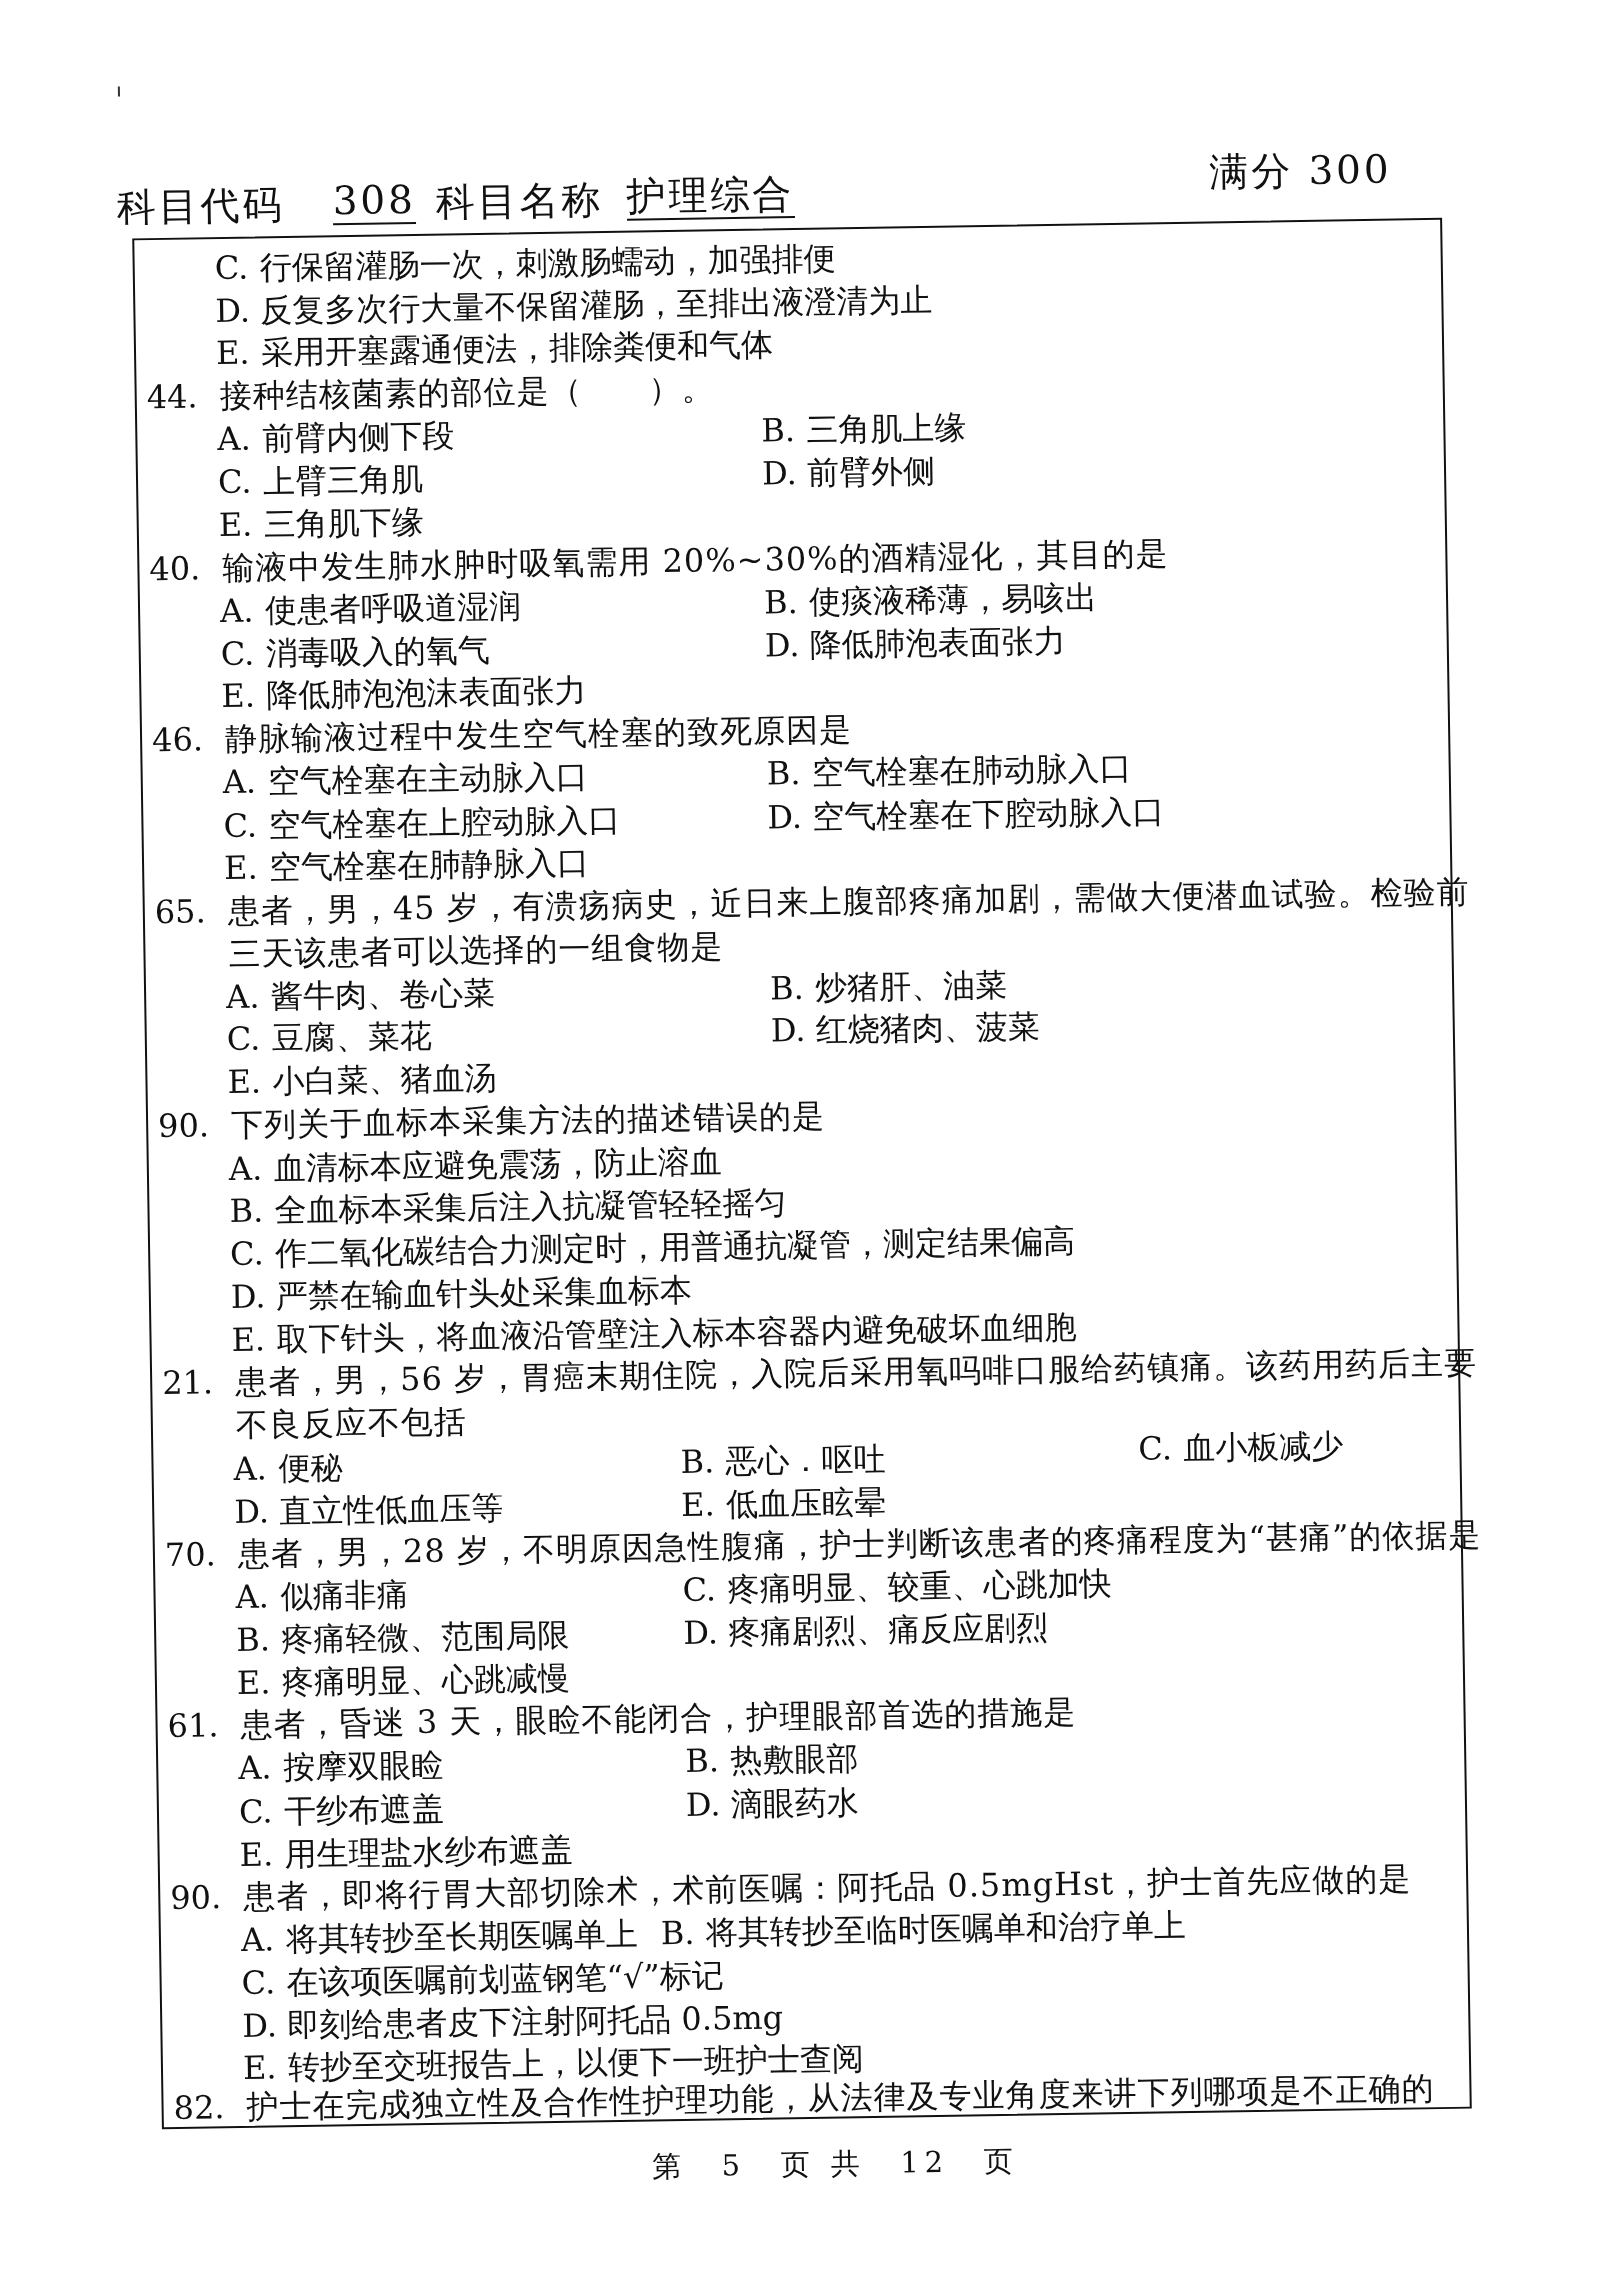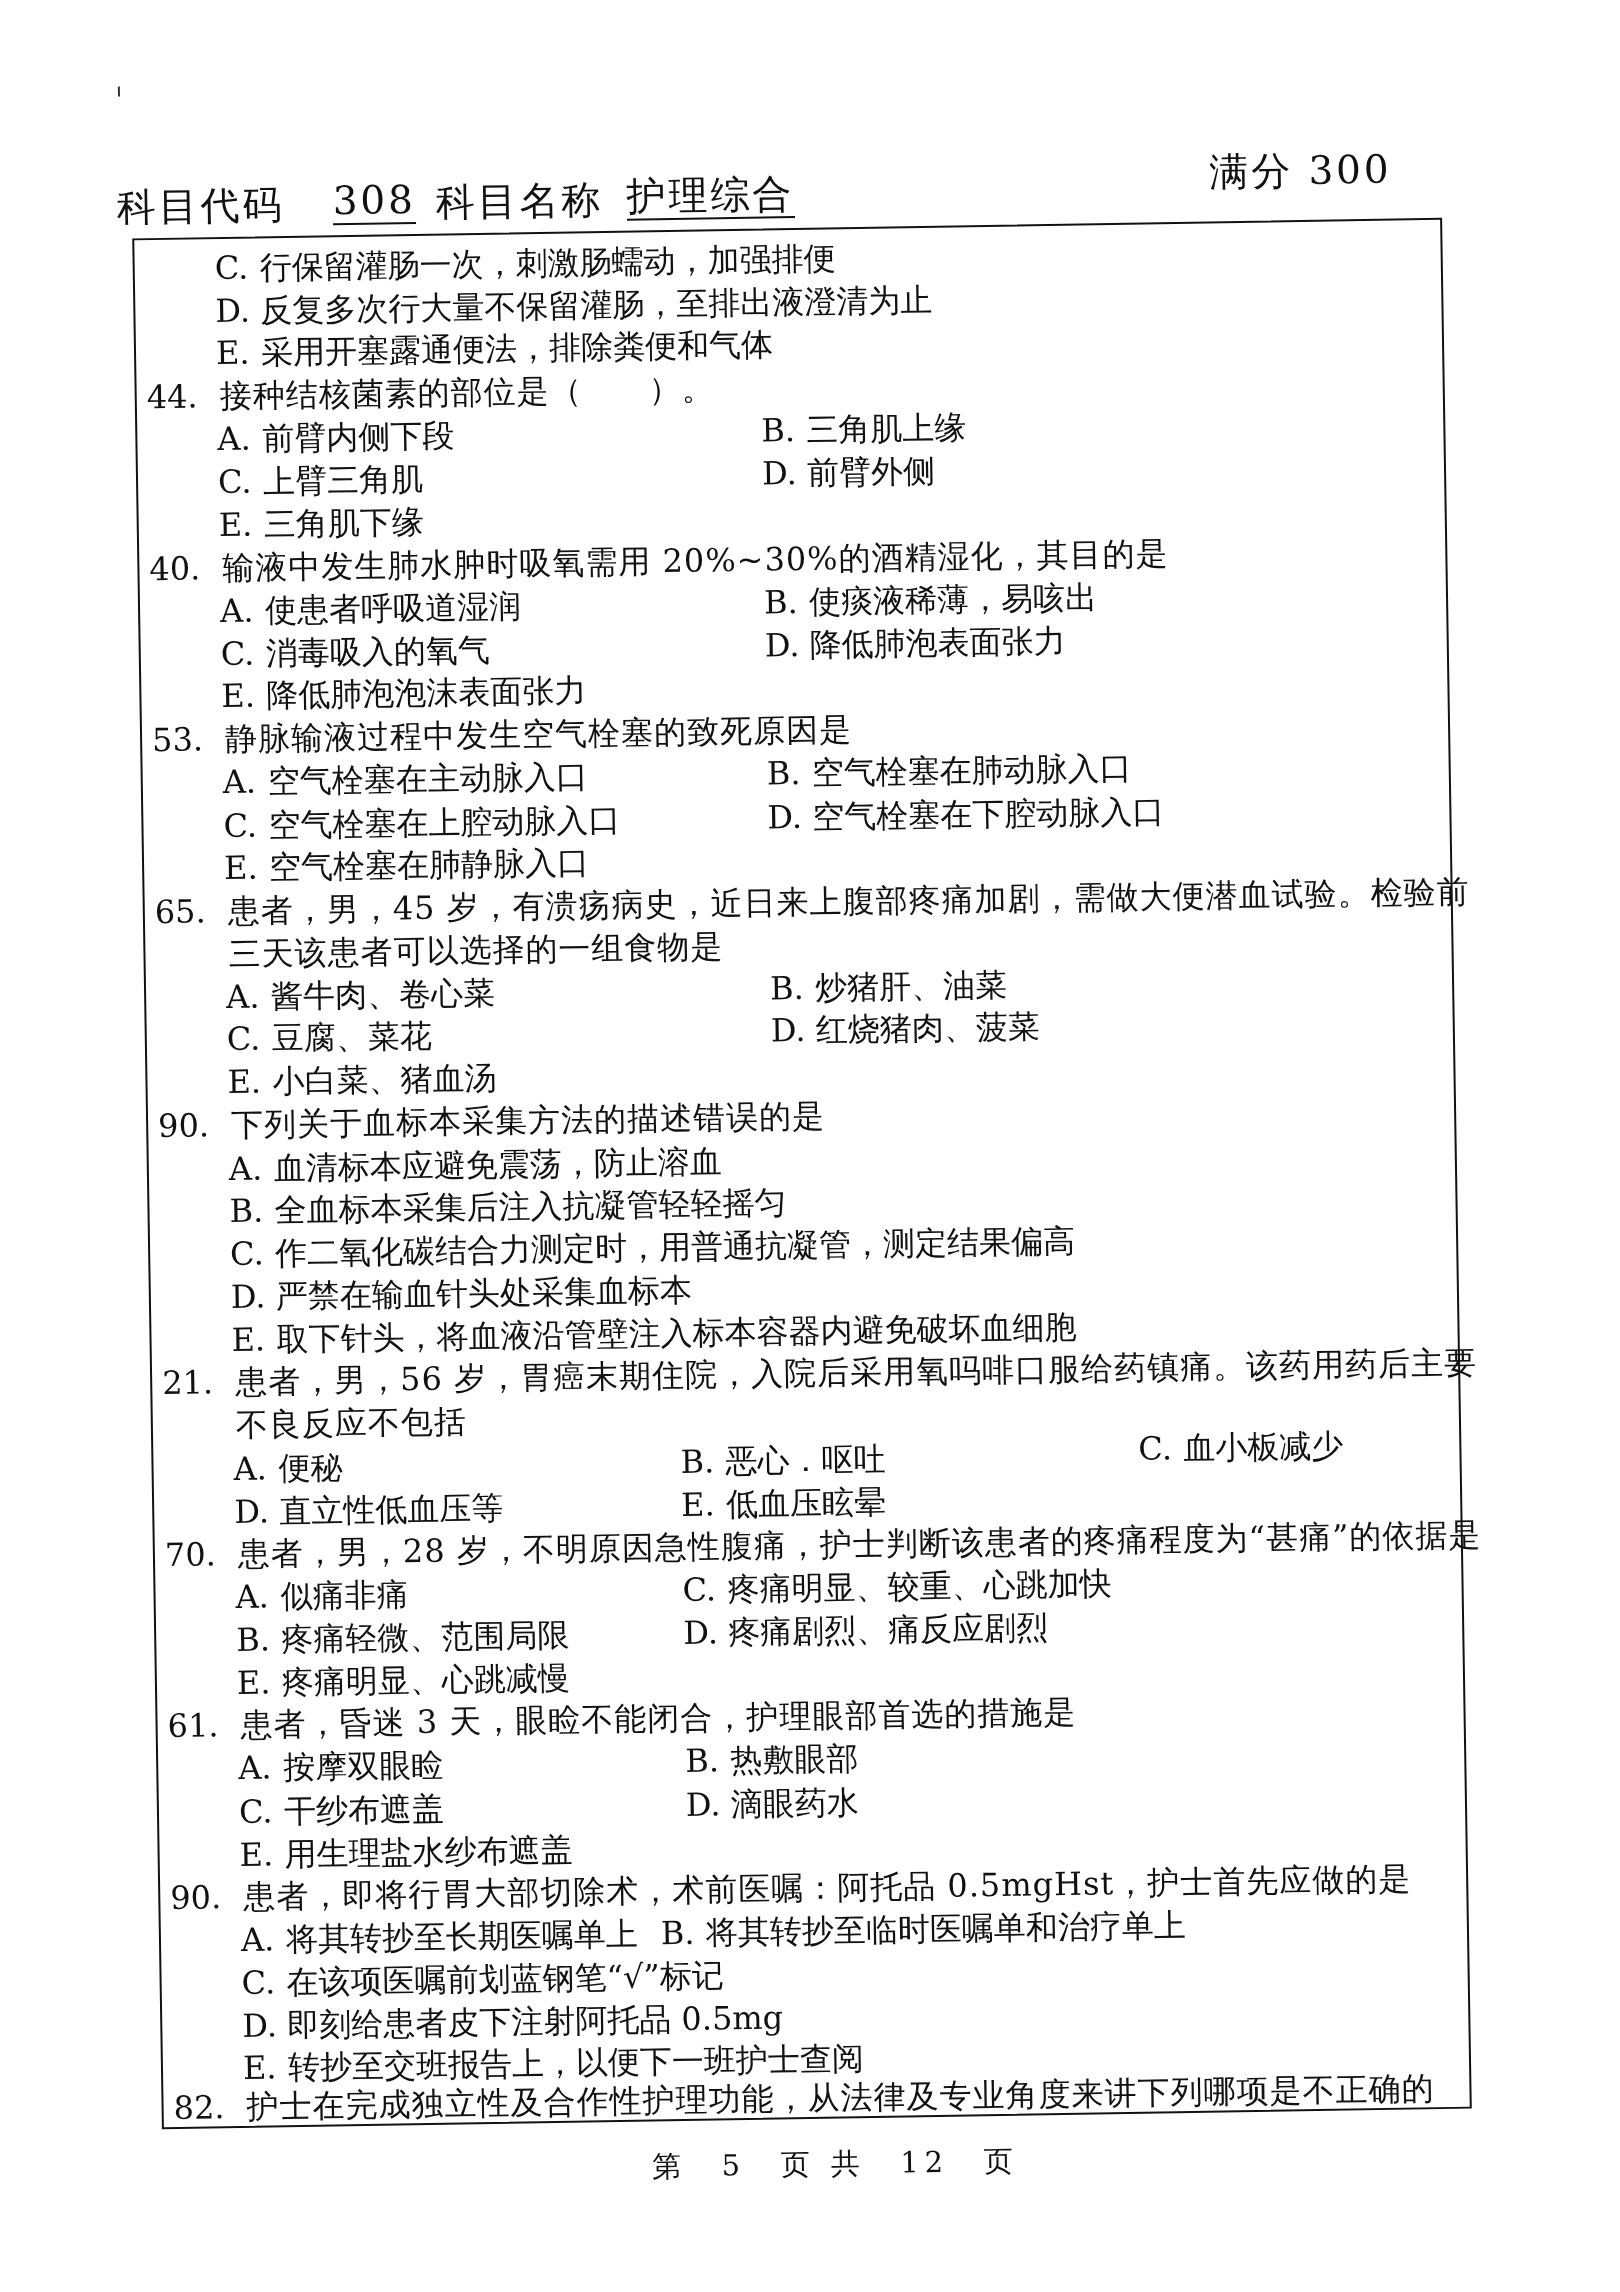--- a/index.html
+++ b/index.html
@@ -84,21 +84,21 @@
     </div>
     <div class="line" style="top:394px;">
       <span class="seg c1"><span class="lt">C.</span><span>消毒吸入的氧气</span></span>
       <span class="seg c2"><span class="lt">D.</span><span>降低肺泡表面张力</span></span>
     </div>
     <div class="line" style="top:436px;">
       <span class="seg c1"><span class="lt">E.</span><span>降低肺泡泡沫表面张力</span></span>
     </div>
 
     <div class="line" style="top:479px;">
-      <span class="seg num">53.</span>
+      <span class="seg num">46.</span>
       <span class="seg qt">静脉输液过程中发生空气栓塞的致死原因是</span>
     </div>
     <div class="line" style="top:522px;">
       <span class="seg c1"><span class="lt">A.</span><span>空气栓塞在主动脉入口</span></span>
       <span class="seg c2"><span class="lt">B.</span><span>空气栓塞在肺动脉入口</span></span>
     </div>
     <div class="line" style="top:566px;">
       <span class="seg c1"><span class="lt">C.</span><span>空气栓塞在上腔动脉入口</span></span>
       <span class="seg c2"><span class="lt">D.</span><span>空气栓塞在下腔动脉入口</span></span>
     </div>

